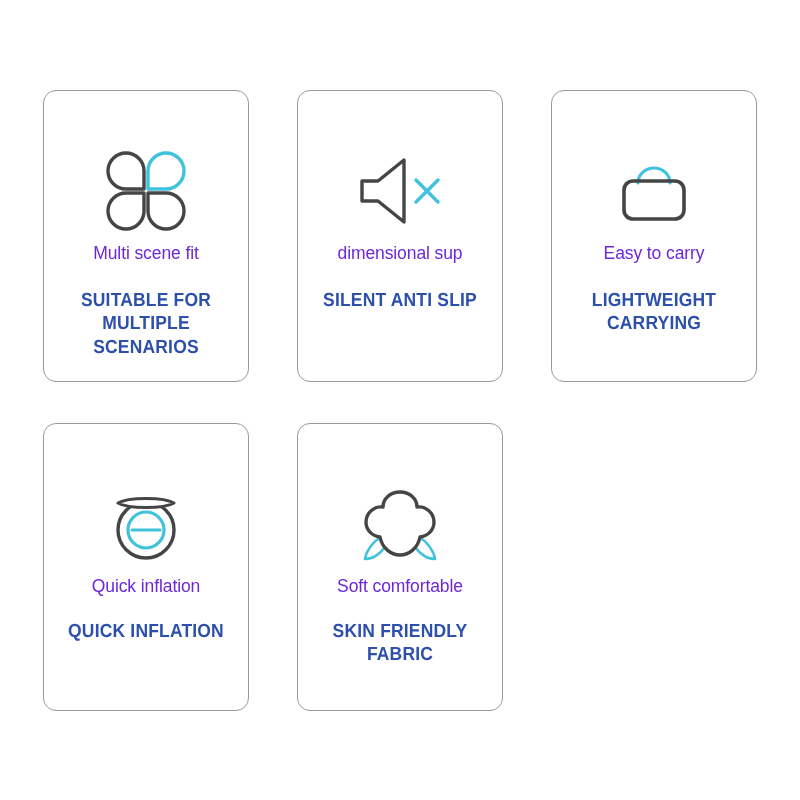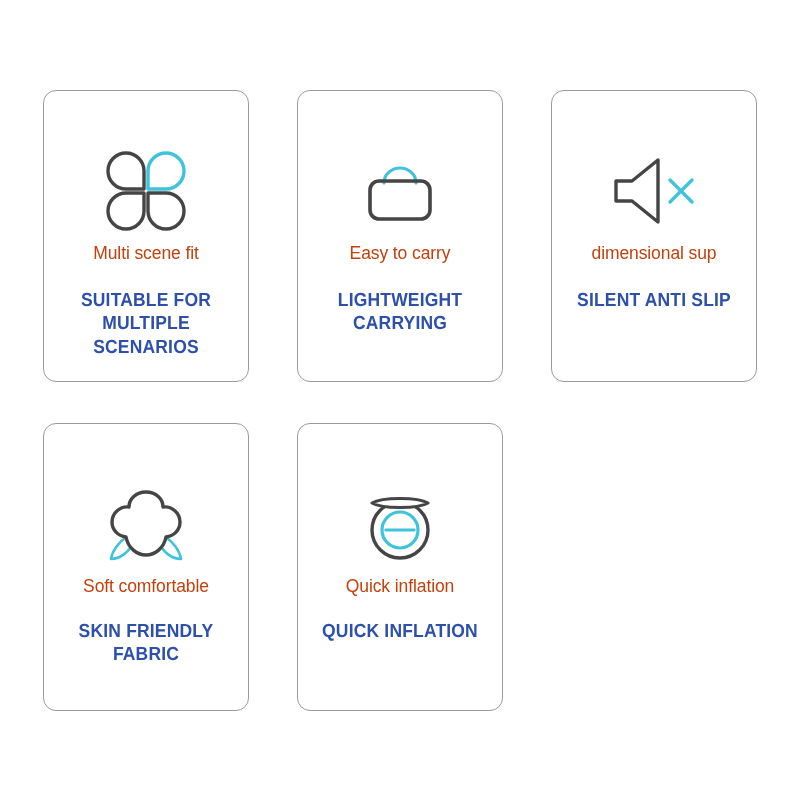--- a/index.html
+++ b/index.html
@@ -48,21 +48,21 @@
     align-items: center;
     justify-content: center;
   }
   .card-icon svg { display: block; }
 
   .card-subtitle {
     margin-top: 4px;
     font-family: "Liberation Sans", sans-serif;
     font-size: 17.5px;
     font-weight: 400;
-    color: #c2410c;
+    color: #6d28d9;
     letter-spacing: -0.1px;
     text-align: center;
     line-height: 1.2;
     white-space: nowrap;
   }
 
   .card-headline {
     position: absolute;
     left: 4px;
     right: 4px;
@@ -99,47 +99,64 @@
 
         <path d="M48 48 L48 66 A18 18 0 1 0 66 48 Z" stroke="#454545" stroke-width="3.4" stroke-linejoin="round" fill="none"></path>
       </svg>
     </div>
     <div class="card-subtitle">Multi scene fit</div>
     <div class="card-headline">SUITABLE FOR MULTIPLE SCENARIOS</div>
   </div>
 
   <div class="feature-card row1">
     <div class="card-icon">
-      <svg width="92" height="76" viewBox="0 0 92 76" fill="none">
-
-        <path d="M30 30 A16 15 0 0 1 62 30" stroke="#3fc3dd" stroke-width="3.2" stroke-linecap="round" fill="none"></path>
-
-        <rect x="16" y="28" width="60" height="38" rx="9" ry="9" stroke="#454545" stroke-width="3.6" fill="none"></rect>
-      </svg>
-    </div>
-    <div class="card-subtitle">Easy to carry</div>
-    <div class="card-headline">LIGHTWEIGHT CARRYING</div>
-  </div>
-
-  <div class="feature-card row1">
-    <div class="card-icon">
       <svg width="96" height="78" viewBox="0 0 96 78" fill="none">
 
         <path d="M10 29 L26 29 L52 8 L52 70 L26 49 L10 49 Z" stroke="#454545" stroke-width="3.4" stroke-linejoin="round" stroke-linecap="round" fill="none"></path>
 
         <g stroke="#3fc3dd" stroke-width="3.4" stroke-linecap="round">
           <line x1="64" y1="28" x2="86" y2="50"></line>
           <line x1="86" y1="28" x2="64" y2="50"></line>
         </g>
       </svg>
     </div>
     <div class="card-subtitle">dimensional sup</div>
     <div class="card-headline">SILENT ANTI SLIP</div>
   </div>
 
+  <div class="feature-card row1">
+    <div class="card-icon">
+      <svg width="92" height="76" viewBox="0 0 92 76" fill="none">
+
+        <path d="M30 30 A16 15 0 0 1 62 30" stroke="#3fc3dd" stroke-width="3.2" stroke-linecap="round" fill="none"></path>
+
+        <rect x="16" y="28" width="60" height="38" rx="9" ry="9" stroke="#454545" stroke-width="3.6" fill="none"></rect>
+      </svg>
+    </div>
+    <div class="card-subtitle">Easy to carry</div>
+    <div class="card-headline">LIGHTWEIGHT CARRYING</div>
+  </div>
+
+
+  <div class="feature-card row2">
+    <div class="card-icon">
+      <svg width="92" height="90" viewBox="0 0 92 90" fill="none">
+
+        <circle cx="46" cy="51" r="28" stroke="#454545" stroke-width="3.4" fill="none"></circle>
+
+        <path d="M18 24 C28 18 64 18 74 24 C64 30 28 30 18 24 Z" stroke="#454545" stroke-width="3.2" stroke-linejoin="round" fill="#ffffff"></path>
+
+        <circle cx="46" cy="51" r="18" stroke="#3fc3dd" stroke-width="3.2" fill="none"></circle>
+
+        <line x1="32" y1="51" x2="60" y2="51" stroke="#3fc3dd" stroke-width="3.2" stroke-linecap="round"></line>
+      </svg>
+    </div>
+    <div class="card-subtitle">Quick inflation</div>
+    <div class="card-headline">QUICK INFLATION</div>
+  </div>
 
   <div class="feature-card row2">
     <div class="card-icon">
       <svg width="96" height="88" viewBox="0 0 96 88" fill="none">
 
         <g stroke="#3fc3dd" stroke-width="2.6" fill="none" stroke-linejoin="round">
           <path d="M30 56 C20 62 14 72 13 79 C22 79 31 72 35 63 Z"></path>
           <path d="M66 56 C76 62 82 72 83 79 C74 79 65 72 61 63 Z"></path>
         </g>
 
@@ -151,30 +168,13 @@
                  C39 75 30 68 28 57
                  C20 56 14 50 14 42
                  C14 33 22 26 31 27
                  C31 19 38 12 48 12 Z" stroke="#454545" stroke-width="3.4" stroke-linejoin="round" fill="#ffffff"></path>
       </svg>
     </div>
     <div class="card-subtitle">Soft comfortable</div>
     <div class="card-headline">SKIN FRIENDLY FABRIC</div>
   </div>
 
-  <div class="feature-card row2">
-    <div class="card-icon">
-      <svg width="92" height="90" viewBox="0 0 92 90" fill="none">
-
-        <circle cx="46" cy="51" r="28" stroke="#454545" stroke-width="3.4" fill="none"></circle>
-
-        <path d="M18 24 C28 18 64 18 74 24 C64 30 28 30 18 24 Z" stroke="#454545" stroke-width="3.2" stroke-linejoin="round" fill="#ffffff"></path>
-
-        <circle cx="46" cy="51" r="18" stroke="#3fc3dd" stroke-width="3.2" fill="none"></circle>
-
-        <line x1="32" y1="51" x2="60" y2="51" stroke="#3fc3dd" stroke-width="3.2" stroke-linecap="round"></line>
-      </svg>
-    </div>
-    <div class="card-subtitle">Quick inflation</div>
-    <div class="card-headline">QUICK INFLATION</div>
-  </div>
-
 </div>
 
 </body></html>

